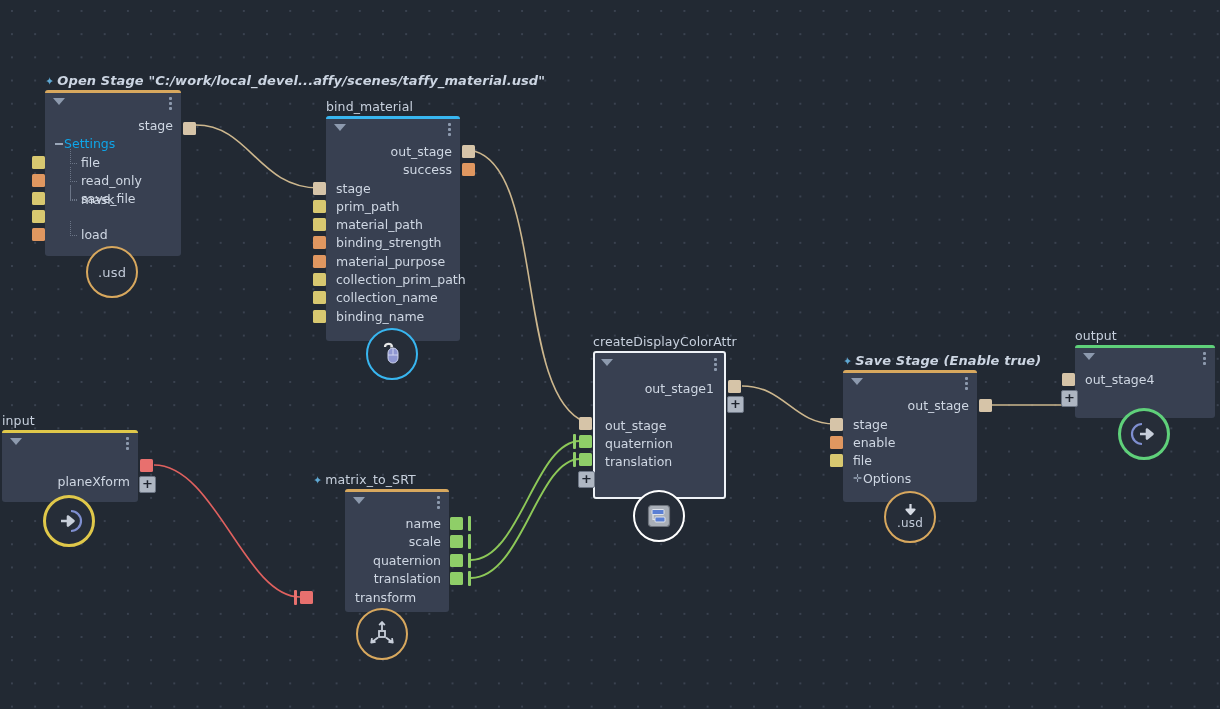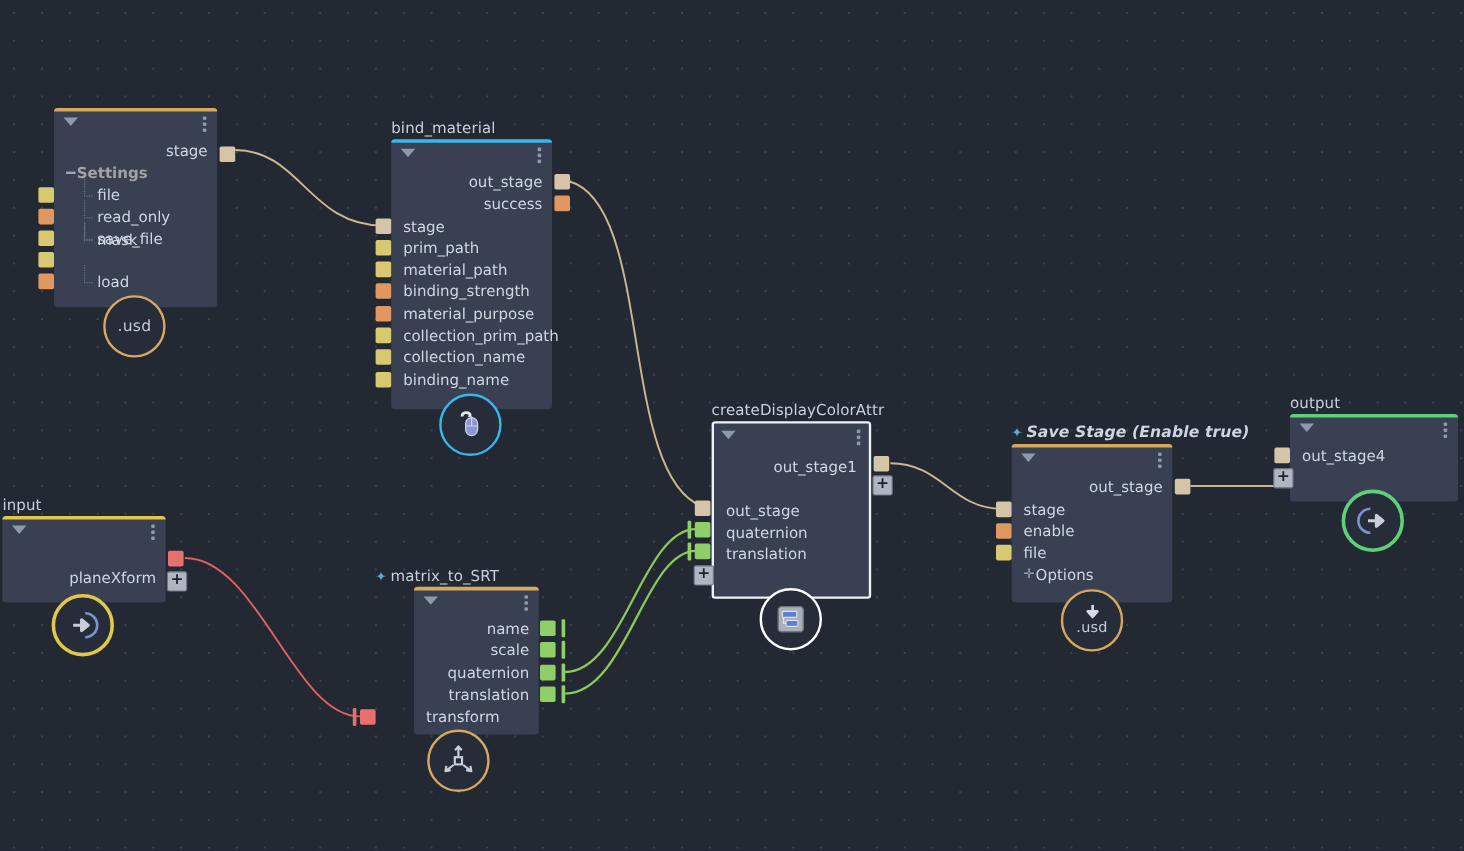--- a/index.html
+++ b/index.html
@@ -28,21 +28,21 @@
   }
   .body.sel{border:2px solid #eef2f7;}
   .accent{position:absolute;left:0;right:0;top:0;height:3px;border-radius:3px 3px 0 0;}
   .caret{position:absolute;left:8px;top:8px;width:0;height:0;
     border-left:6px solid transparent;border-right:6px solid transparent;border-top:7px solid #8d9aae;}
   .kebab{position:absolute;right:9px;top:7px;width:3px;}
   .kebab i{display:block;width:3px;height:3px;background:#8d9aae;margin-bottom:2px;border-radius:1px;}
 
   .out-row{position:absolute;right:8px;font-size:12.5px;color:#cfd7e3;white-space:nowrap;text-align:right;}
   .in-row{position:absolute;left:10px;font-size:12.5px;color:#cfd7e3;white-space:nowrap;}
-  .in-row.settings{color:#a3a3a3;font-weight:bold;}
+  .in-row.settings{color:#0ea5e9;}
   .in-row.sub{color:#cfd7e3;padding-left:14px;}
   .in-row.sub:before{content:"";position:absolute;left:3px;top:-6px;bottom:8px;
      border-left:1px dotted #6b7587;}
   .in-row.sub:after{content:"";position:absolute;left:3px;top:50%;width:7px;border-top:1px dotted #6b7587;}
   .minus{position:absolute;left:-9px;top:7px;width:8px;border-top:2px solid #9aa6b8;}
   .plusmark{position:absolute;left:-10px;top:1px;font-size:11px;color:#9aa6b8;}
 
   
   .port{position:absolute;width:13px;height:13px;border-radius:1.5px;}
   .portline{position:absolute;width:3px;height:15px;border-radius:1px;}
@@ -71,20 +71,23 @@
   <path d="M 992,405 C 1025,405 1035,405 1065,405" fill="none" stroke="#cdb78e" stroke-width="1.6"></path>
 
   <path d="M 154,465 C 215,465 245,597 300,597" fill="none" stroke="#e0615f" stroke-width="1.6"></path>
 
   <path d="M 471,560 C 520,560 535,441 580,441" fill="none" stroke="#8dc858" stroke-width="1.9"></path>
 
   <path d="M 471,578 C 522,578 537,459 580,459" fill="none" stroke="#8dc858" stroke-width="1.9"></path>
 </svg>
 
 <div class="node" style="left:45px;top:90px;width:136px;height:166px;">
+  <div class="title ital">
+    <span class="pin">✦</span><span>Open Stage "C:/work/local_devel...affy/scenes/taffy_material.usd"</span>
+  </div>
   <div class="body">
     <div class="accent" style="background:#d8a85e"></div>
     <div class="caret"></div>
     <div class="kebab">
           <i></i>
           <i></i>
           <i></i>
         </div>
 
     <div class="out-row" style="top:28px;">stage</div>

